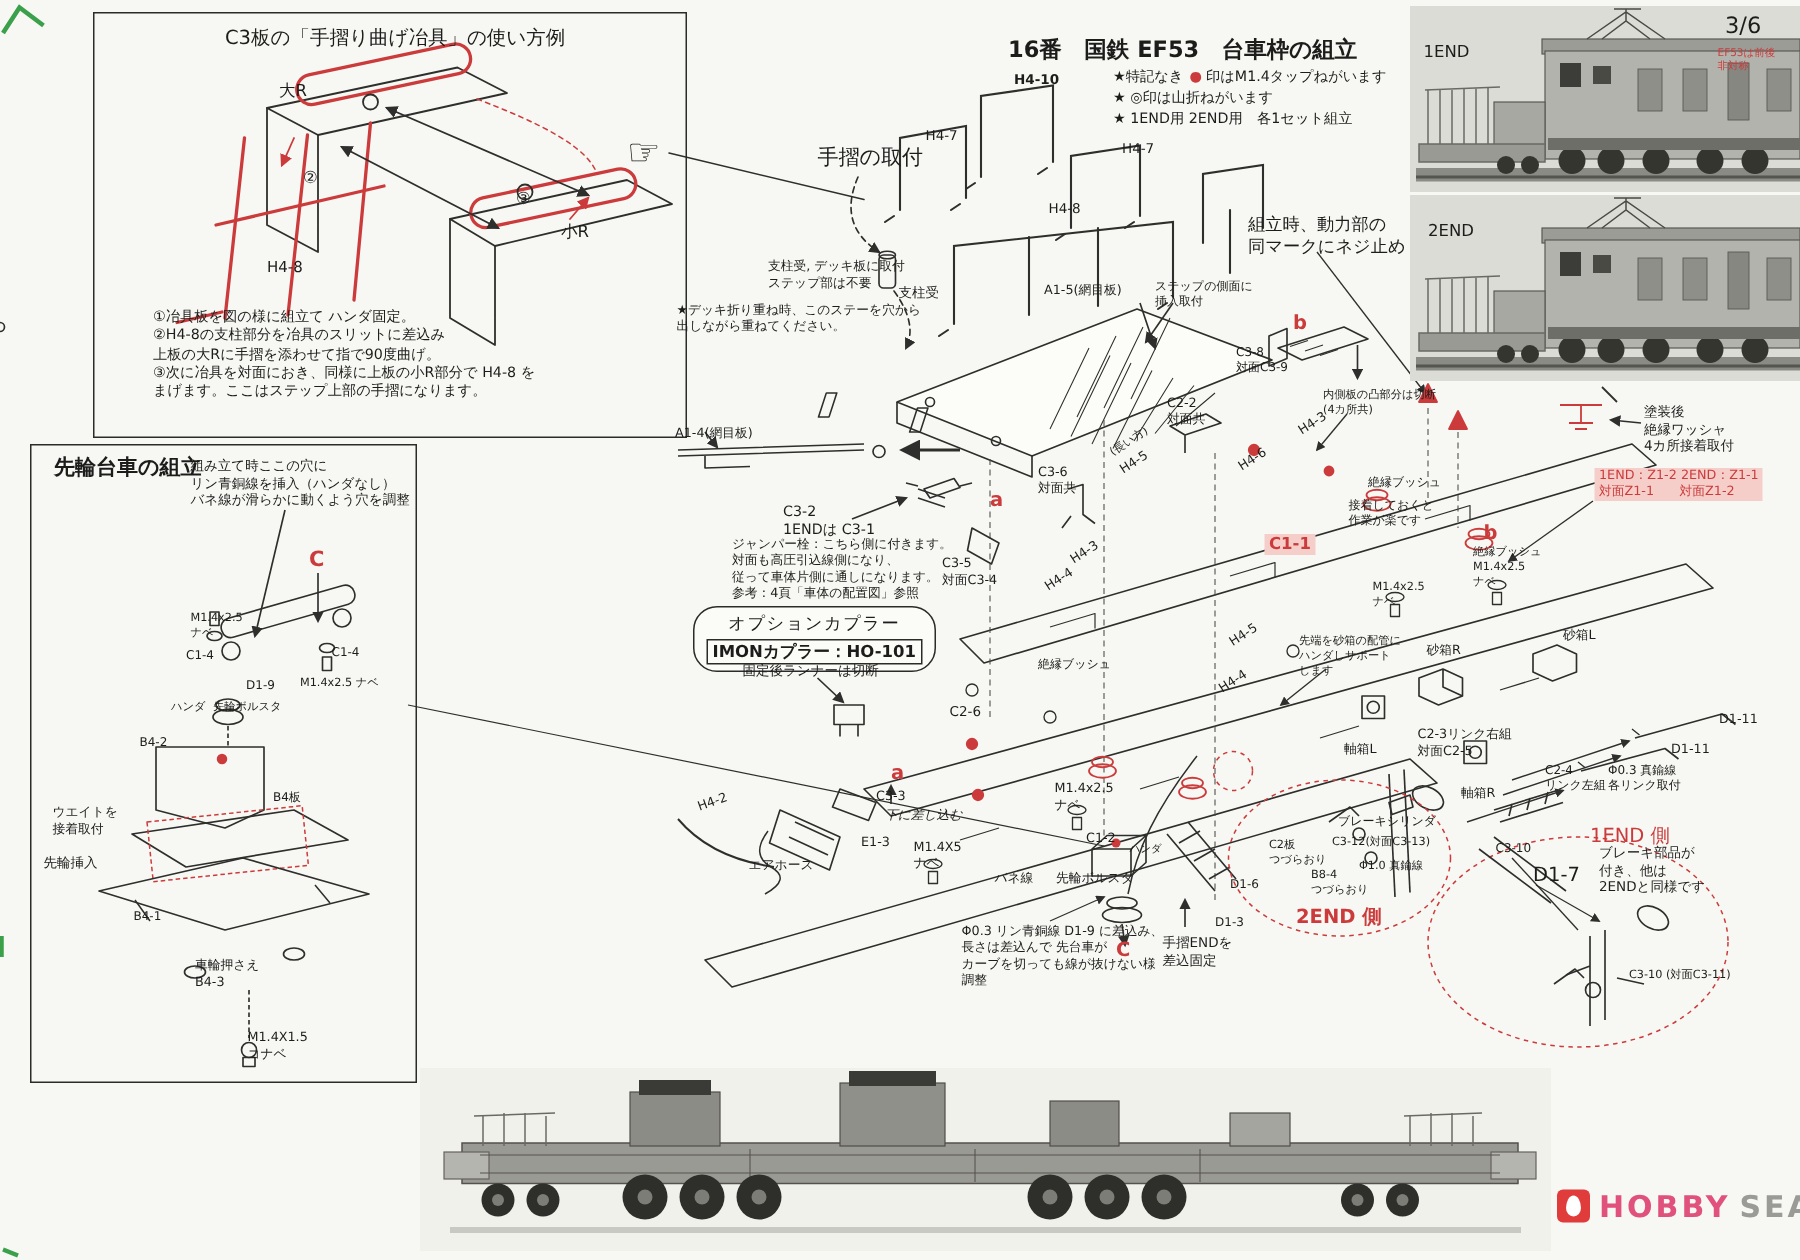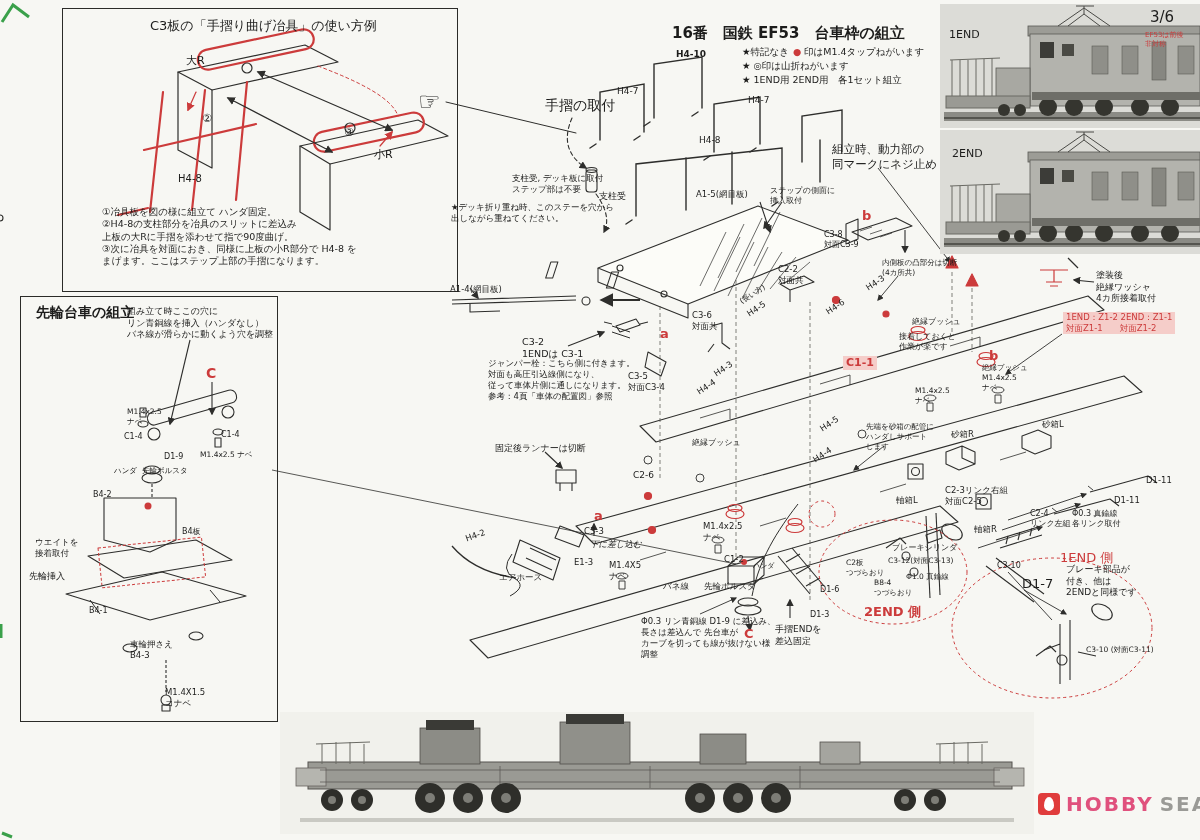--- a/index.html
+++ b/index.html
@@ -365,20 +365,24 @@
         <circle cx="905" cy="800" r="4"></circle>
           <circle cx="935" cy="800" r="4"></circle>
       </g>
       <rect x="300" y="818" width="714" height="4" fill="#c9c9c3"></rect>
     </g>
   </svg>
 
   <div class="outline-box" id="jig-box"></div>
   <div class="outline-box" id="pony-box"></div>
 
+  <div class="bubble">
+    <div class="l1">オプションカプラー</div>
+    <div class="l2">IMONカプラー：HO-101</div>
+  </div>
 
   <div id="ann">
       <div class="lbl" style="left: 150px; top: 18px; font-size: 13px;">C3板の「手摺り曲げ冶具」の使い方例</div>
       <div class="lbl" style="left: 186px; top: 54px; font-size: 11px;">大R</div>
       <div class="lbl" style="left: 202px; top: 112px; font-size: 11px;">②</div>
       <div class="lbl" style="left: 344px; top: 126px; font-size: 11px;">③</div>
       <div class="lbl" style="left: 374px; top: 148px; font-size: 11px;">小R</div>
       <div class="lbl" style="left: 178px; top: 172px; font-size: 10px;">H4-8</div>
       <div class="lbl" style="left: 102px; top: 206px; font-size: 9.5px;">①冶具板を図の様に組立て ハンダ固定。
 ②H4-8の支柱部分を冶具のスリットに差込み

